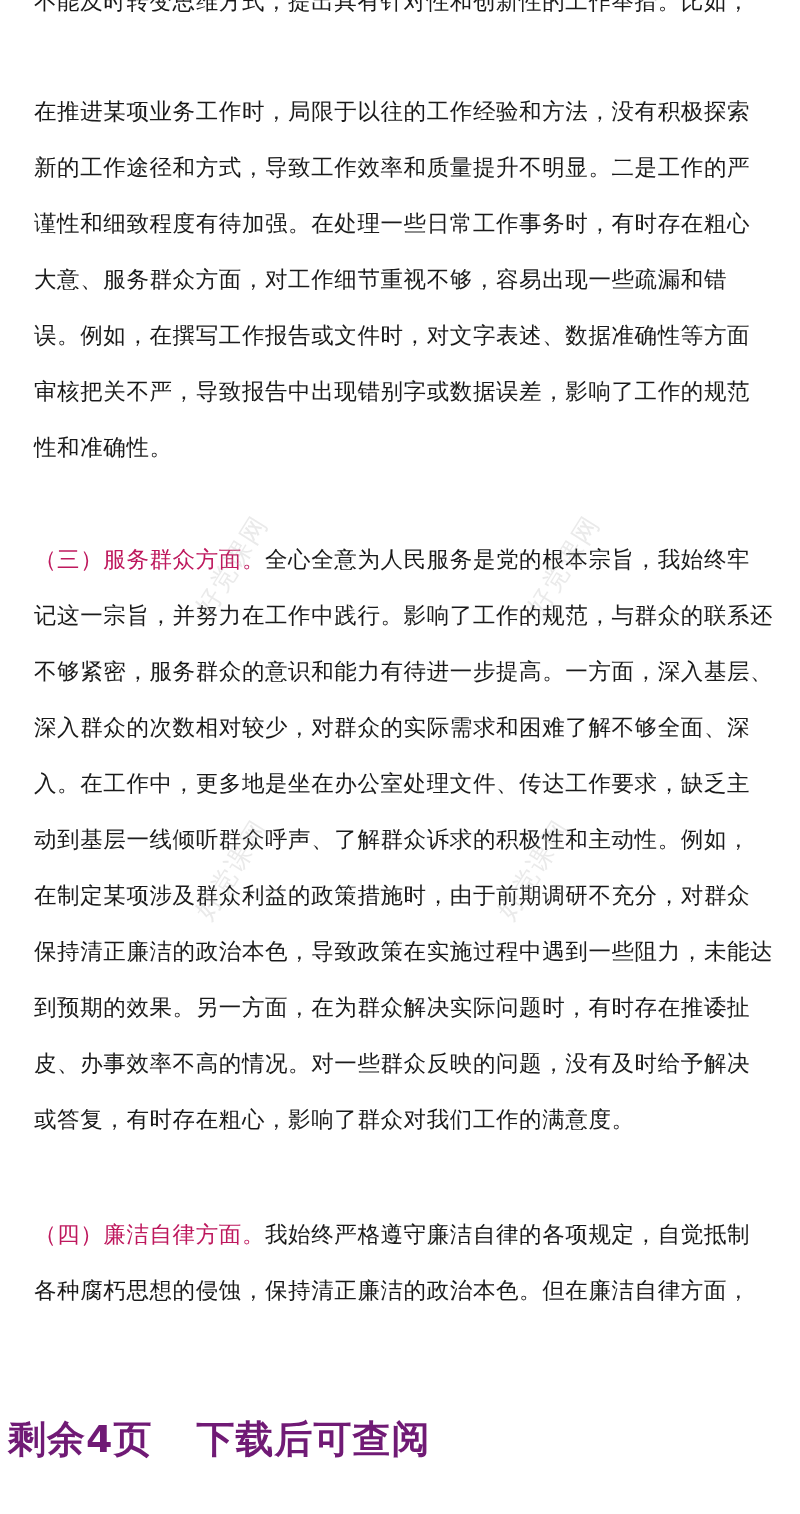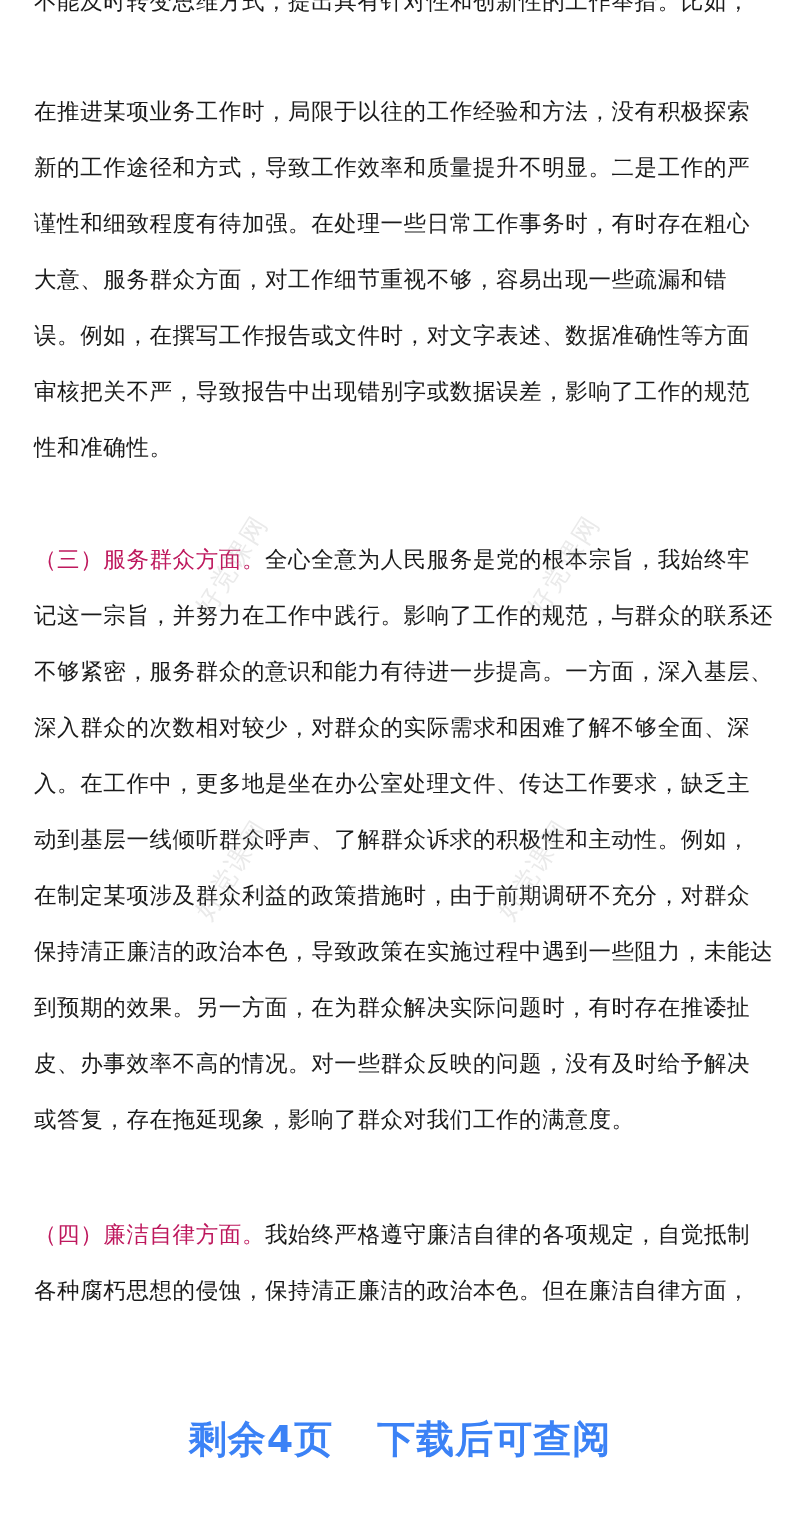--- a/index.html
+++ b/index.html
@@ -45,25 +45,24 @@
       pointer-events: none;
     }
     .cutoff-line {
       top: -14px;
     }
     .footer-banner {
       position: absolute;
       left: 0;
       width: 784px;
       top: 1414px;
-      text-align: center;
       font-family: "DejaVu Sans", sans-serif;
       font-weight: bold;
       font-size: 38px;
-      color: #3b82f6;
+      color: #701a75;
       letter-spacing: 1px;
     }
     .footer-banner .gap {
       display: inline-block;
       width: 44px;
     }
   </style>
 </head>
 <body>
 
@@ -87,21 +86,21 @@
     </div>
     <div class="line" style="top:600px">记这一宗旨，并努力在工作中践行。影响了工作的规范，与群众的联系还</div>
     <div class="line" style="top:656px">不够紧密，服务群众的意识和能力有待进一步提高。一方面，深入基层、</div>
     <div class="line" style="top:712px">深入群众的次数相对较少，对群众的实际需求和困难了解不够全面、深</div>
     <div class="line" style="top:768px">入。在工作中，更多地是坐在办公室处理文件、传达工作要求，缺乏主</div>
     <div class="line" style="top:824px">动到基层一线倾听群众呼声、了解群众诉求的积极性和主动性。例如，</div>
     <div class="line" style="top:880px">在制定某项涉及群众利益的政策措施时，由于前期调研不充分，对群众</div>
     <div class="line" style="top:936px">保持清正廉洁的政治本色，导致政策在实施过程中遇到一些阻力，未能达</div>
     <div class="line" style="top:992px">到预期的效果。另一方面，在为群众解决实际问题时，有时存在推诿扯</div>
     <div class="line" style="top:1048px">皮、办事效率不高的情况。对一些群众反映的问题，没有及时给予解决</div>
-    <div class="line" style="top:1104px">或答复，存在拖延现象，影响了群众对我们工作的满意度。</div>
+    <div class="line" style="top:1104px">或答复，有时存在粗心，影响了群众对我们工作的满意度。</div>
   </div>
 
   <div>
     <div class="line" style="top:1219px">
       <span class="heading">（四）廉洁自律方面。</span><span>我始终严格遵守廉洁自律的各项规定，自觉抵制</span>
     </div>
     <div class="line" style="top:1275px">各种腐朽思想的侵蚀，保持清正廉洁的政治本色。但在廉洁自律方面，</div>
   </div>
 
   <div class="watermark" style="left:168px; top:548px;">好党课网</div>

